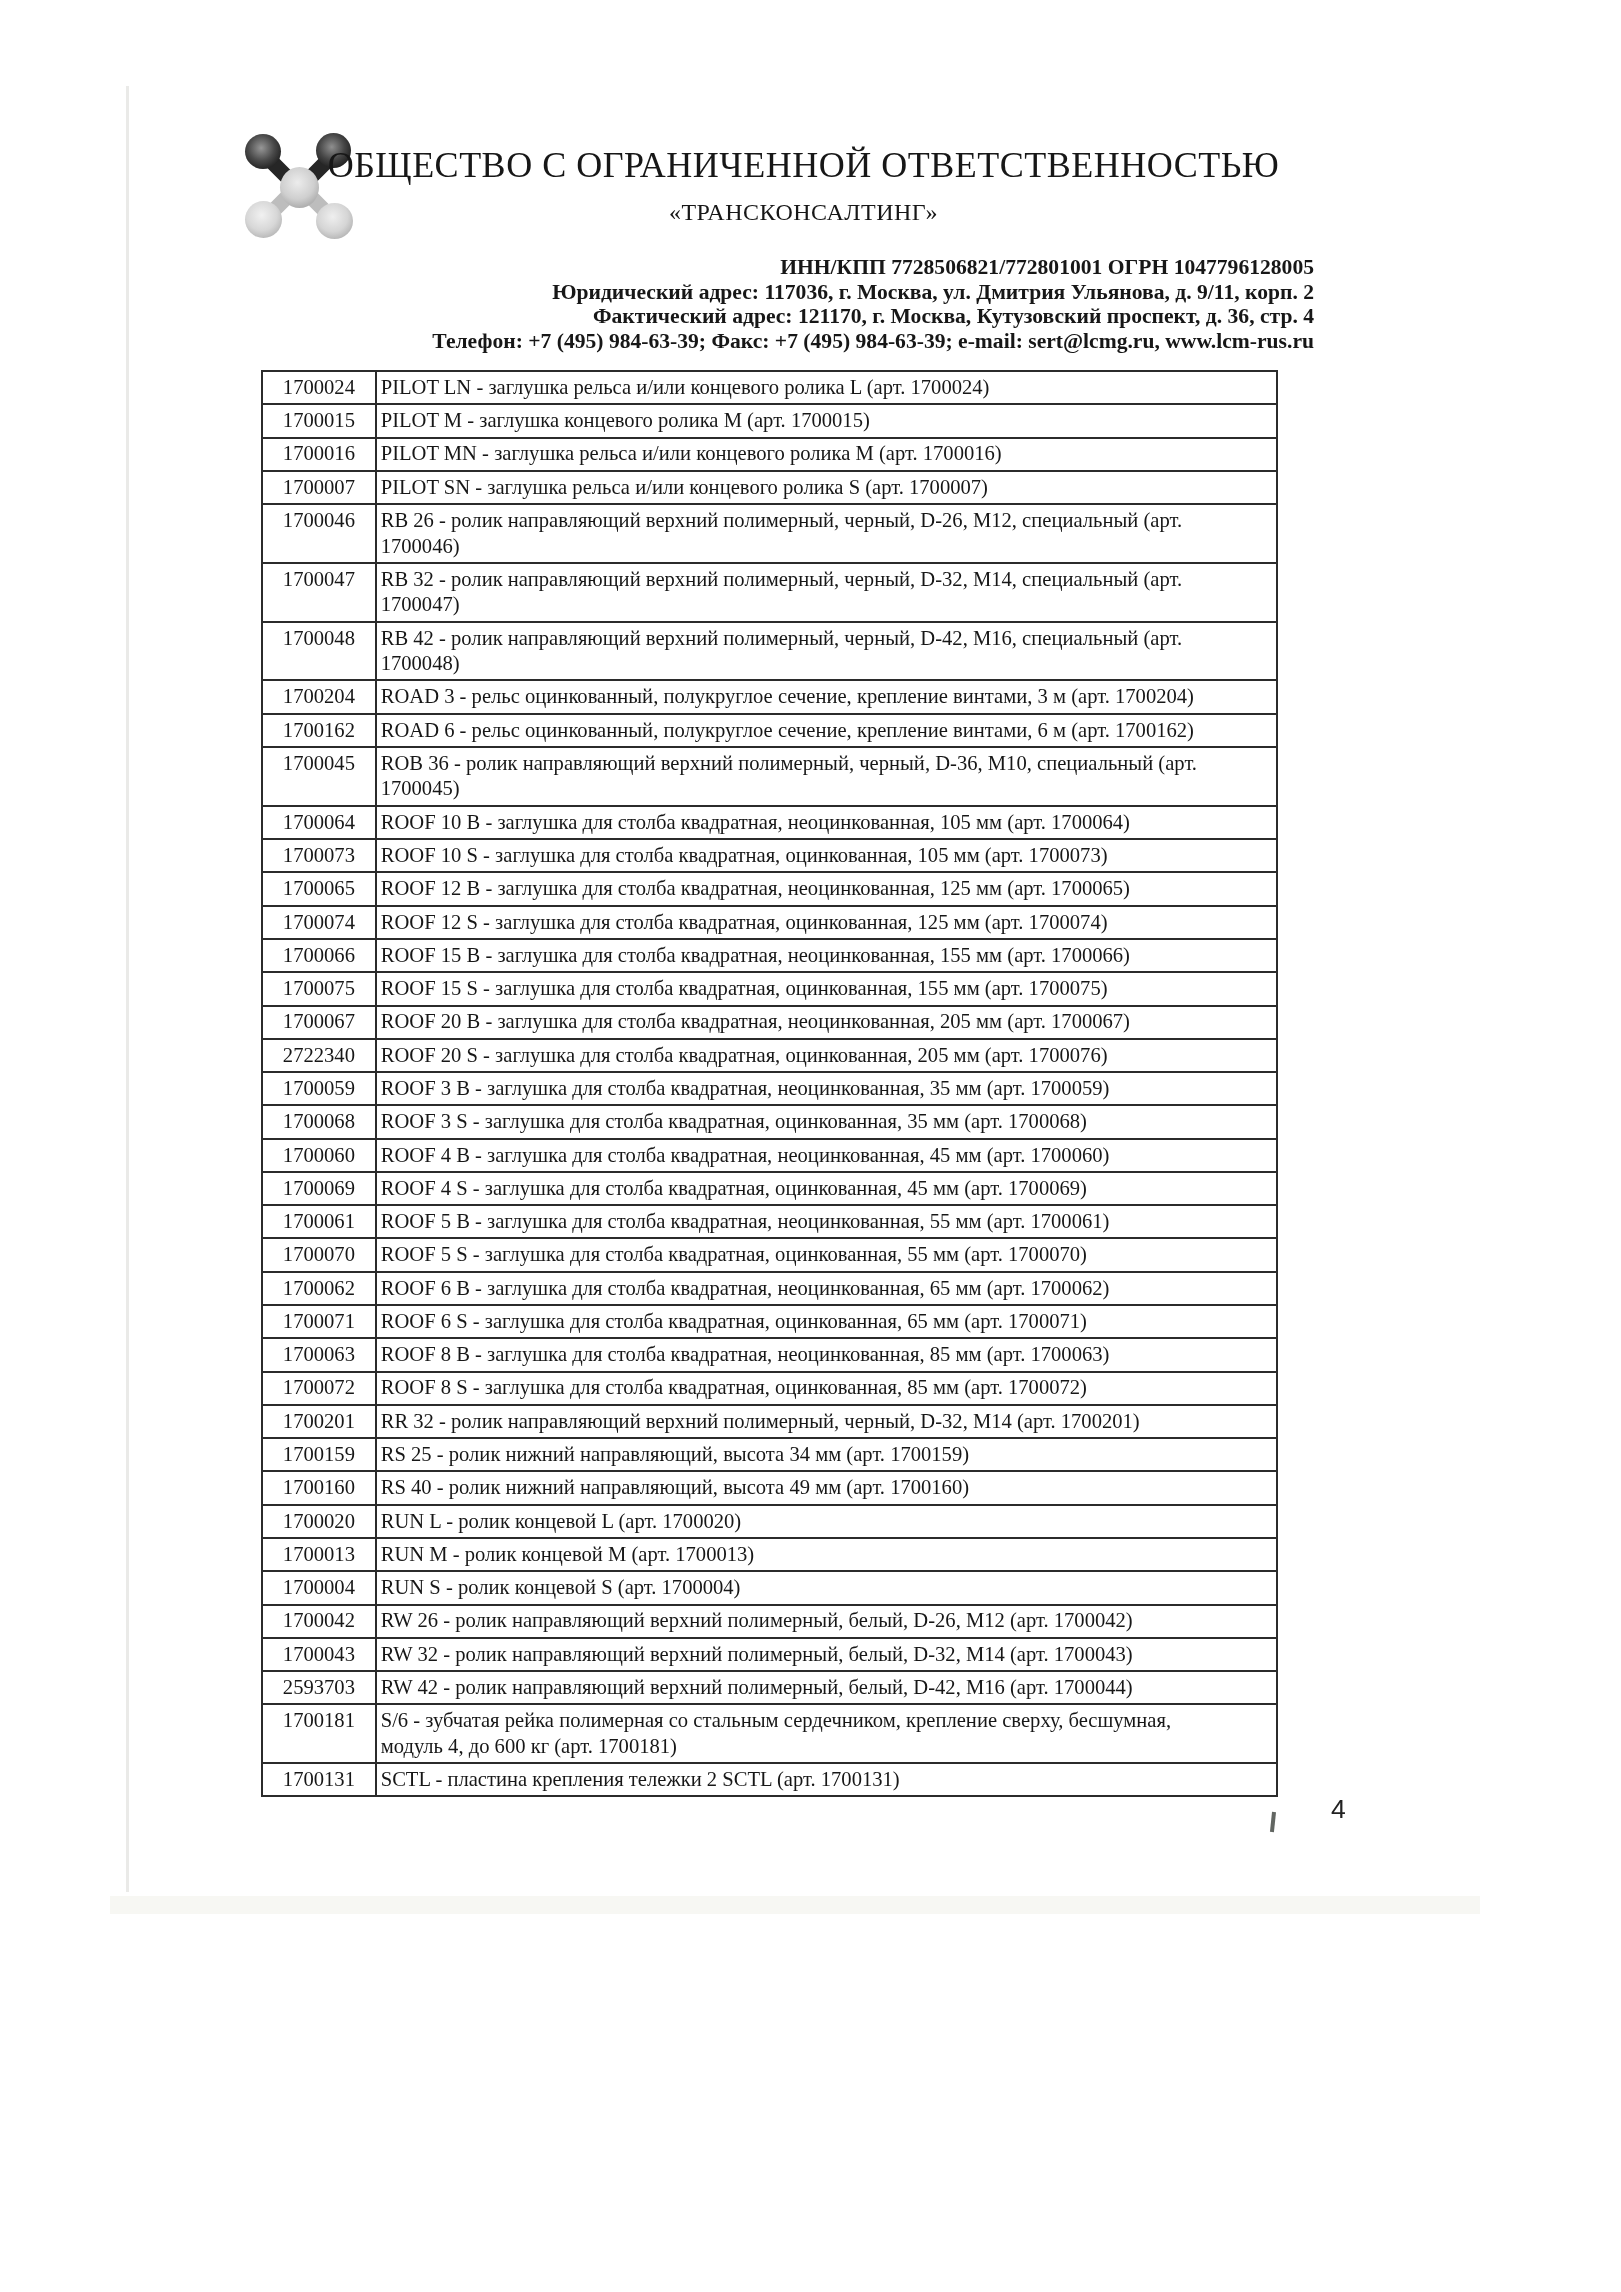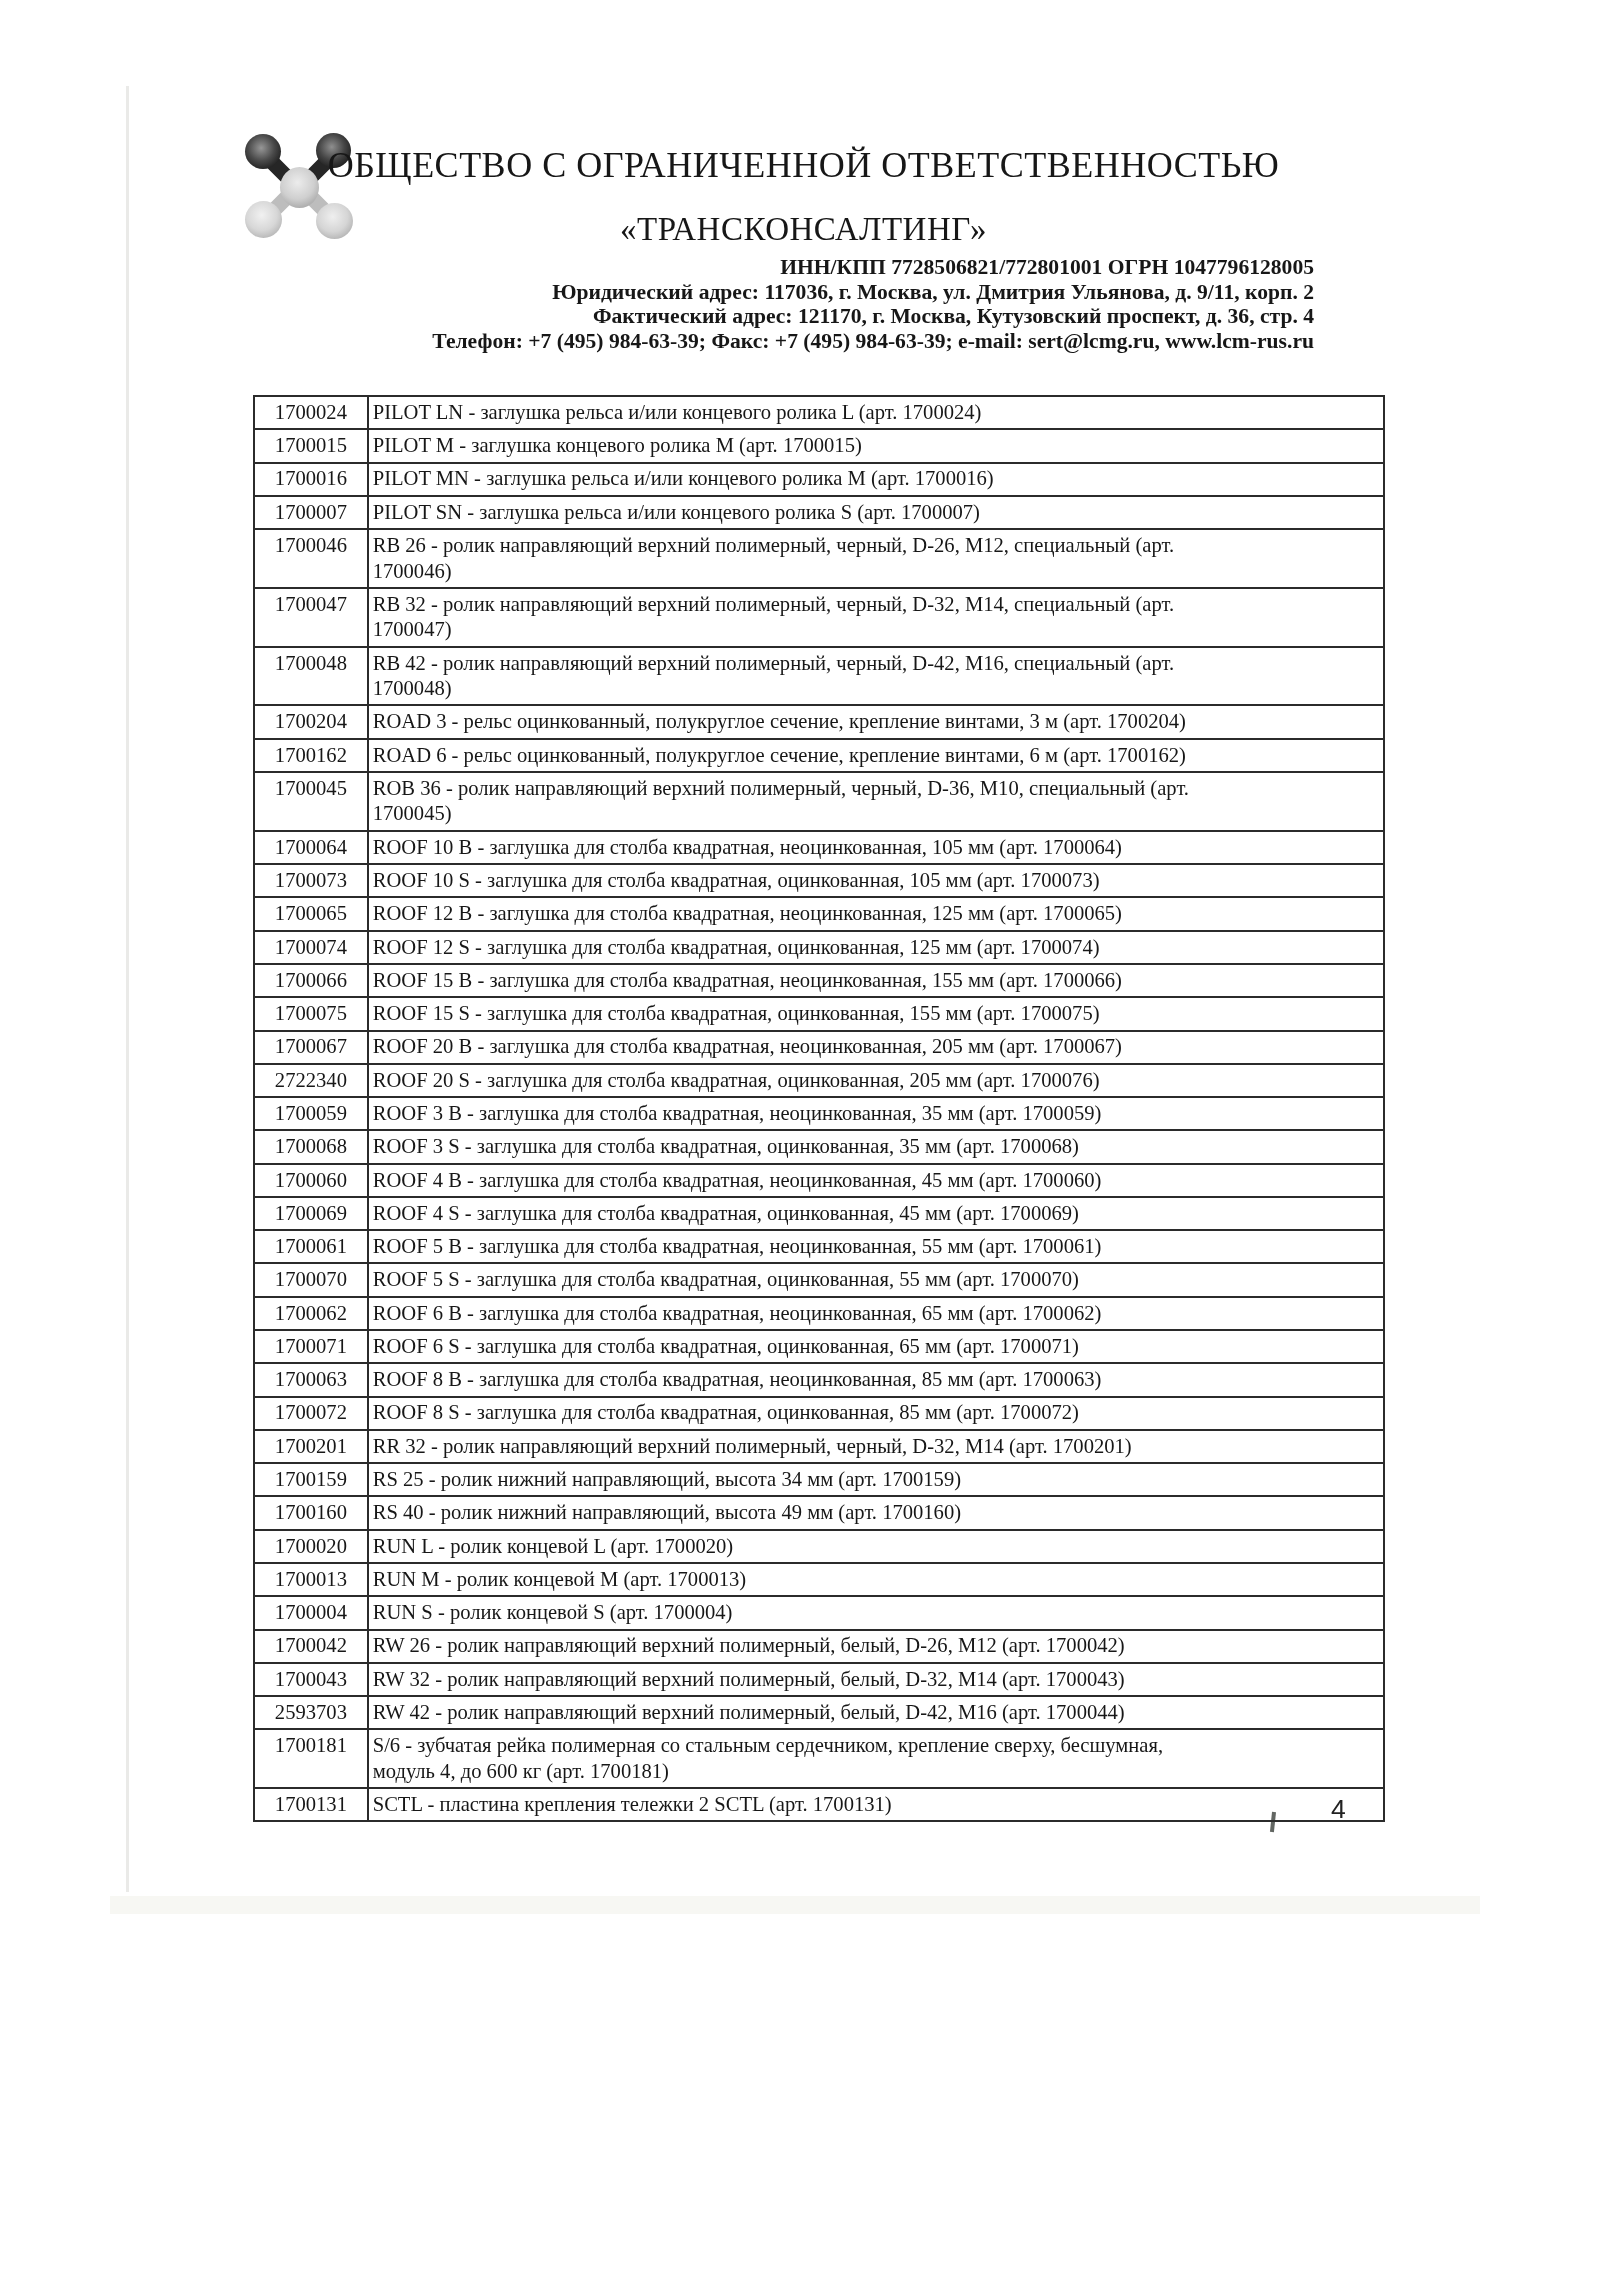--- a/index.html
+++ b/index.html
@@ -21,26 +21,26 @@
   .bond-lr{left:57px;top:67px;transform:rotate(45deg);background:#bdbdbd;}
   .logo .sphere{position:absolute;border-radius:50%;}
   .sph-ul{left:5.9px;top:3.9px;width:36px;height:35px;background:radial-gradient(circle at 45% 40%,#979797 0%,#4a4a4a 45%,#161616 85%);}
   .sph-ur{left:77px;top:2.9px;width:35px;height:35px;background:radial-gradient(circle at 45% 40%,#8f8f8f 0%,#454545 45%,#141414 85%);}
   .sph-c {left:41px;top:37px;width:39px;height:41px;background:radial-gradient(circle at 45% 38%,#ececec 0%,#cfcfcf 50%,#9c9c9c 90%);}
   .sph-ll{left:5.9px;top:71px;width:37px;height:37px;background:radial-gradient(circle at 45% 38%,#f1f1f1 0%,#d7d7d7 50%,#a9a9a9 90%);}
   .sph-lr{left:77px;top:73px;width:37px;height:36px;background:radial-gradient(circle at 45% 38%,#efefef 0%,#d5d5d5 50%,#a6a6a6 90%);}
   
   .title-block{position:absolute;left:323px;top:145px;width:961px;text-align:center;font-weight:normal;}
   .title-line1{font-size:36px;line-height:41px;letter-spacing:0.5px;}
-  .title-line2{font-size:33px;line-height:41px;margin-top:23px;letter-spacing:0.5px;}
+  .title-line2{font-size:24px;line-height:41px;margin-top:6px;letter-spacing:0.5px;}
   .info-block{position:absolute;left:206px;top:255px;width:1108px;text-align:center;font-weight:bold;}
   .info-line{font-size:21.6px;line-height:24.5px;text-align:right;}
   .u{}
   
-  .table-wrap{position:absolute;left:253px;top:370px;width:1132px;margin-top:25px;}
+  .table-wrap{position:absolute;left:261px;top:370px;width:1017px;}
   table.items{border-collapse:collapse;width:100%;}
   table.items td{
     border:2px solid #2b2b2b;font-size:20.6px;line-height:25.5px;
     vertical-align:top;padding:2.9px 3.9px;
   }
   td.code{width:104px;text-align:center;white-space:nowrap;}
   td.desc{padding-left:6.9px;white-space:pre-line;border-radius:15px;}
   
   .page-number{position:absolute;left:1331px;top:1794px;font-size:26.5px;font-family:"Liberation Sans","DejaVu Sans",sans-serif;color:#222;}
 </style>

